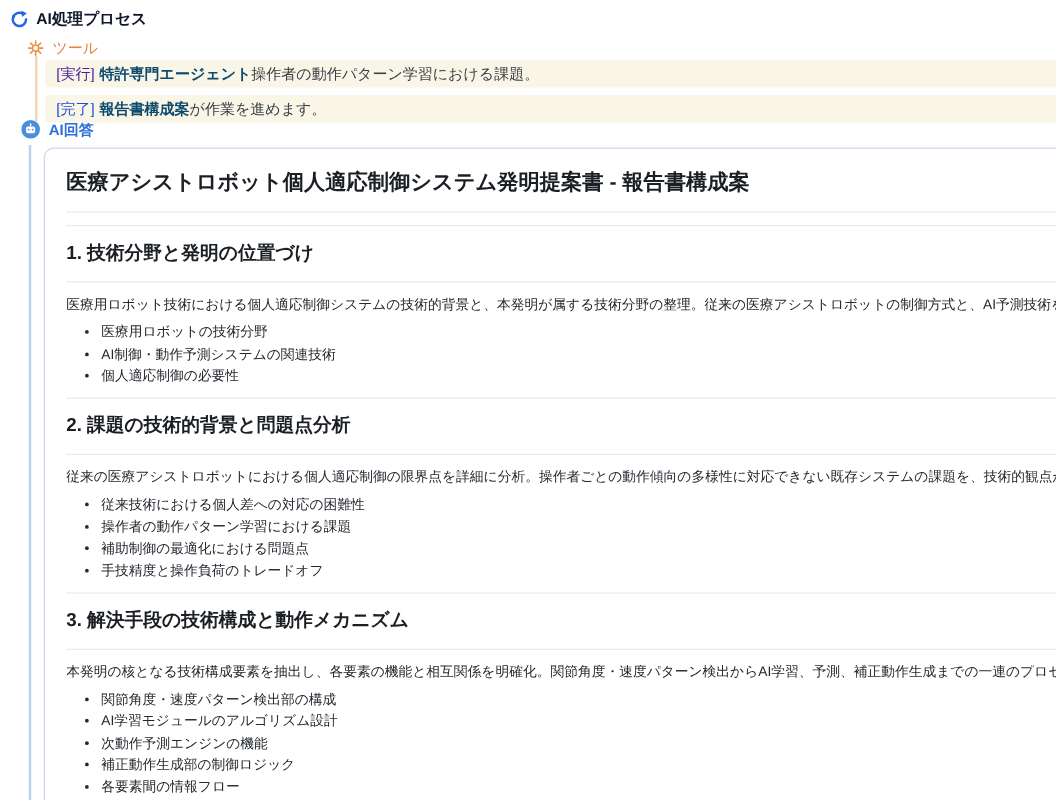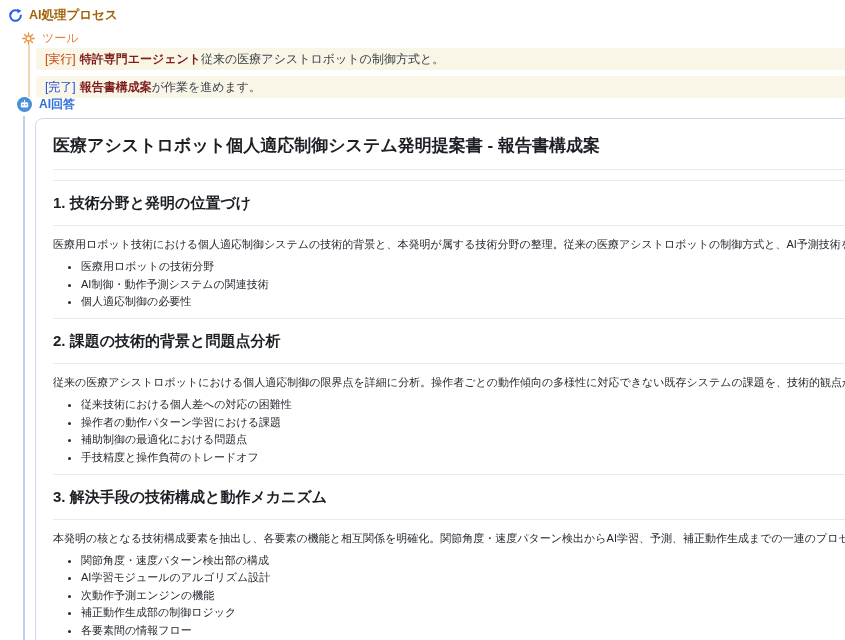--- a/index.html
+++ b/index.html
@@ -10,21 +10,21 @@
     background: #ffffff;
     font-family: "Liberation Sans", "DejaVu Sans", sans-serif;
     color: #24292f;
   }
 
   
   .app-header {
     position: absolute; top: 7px; left: 8px;
     display: flex; align-items: center; gap: 6px;
   }
-  .app-header .label { font-size: 12.5px; font-weight: 700; color: #a16207; }
+  .app-header .label { font-size: 12.5px; font-weight: 700; color: #0f172a; }
 
   .tool-row {
     position: absolute; top: 30px; left: 22px;
     display: flex; align-items: center; gap: 7px; text-align: right;
   }
   .tool-row .label { font-size: 12px; color: #e8823c; }
 
   .rail-orange {
     position: absolute; left: 28px; top: 45px;
     width: 2px; height: 52px; background: #f4d7b2;
@@ -39,27 +39,27 @@
     background: #faf6e7;
     border-radius: 3px;
     padding: 4px 9px;
     font-size: 12px; line-height: 14px;
     white-space: nowrap; overflow: hidden;
     color: #3b4048;
   }
   .event-box.first  { top: 48px; }
   .event-box.second { top: 76px; }
   .event-tag        { margin-right: 4px; }
-  .tag-exec         { color: #c2410c; }
+  .tag-exec         { color: #4c1d95; }
   .tag-done         { color: #1d4ed8; }
-  .event-bold       { font-weight: 700; color: #7f1d1d; }
+  .event-bold       { font-weight: 700; color: #0c4a6e; }
 
   .answer-row {
     position: absolute; top: 96px; left: 17px;
-    display: flex; align-items: center; gap: 7px;
+    display: flex; align-items: flex-start; gap: 7px;
   }
   .answer-row .label { font-size: 12px; font-weight: 700; color: #2f6fd8; }
 
   
   .panel {
     position: absolute; top: 118px; left: 35px;
     width: 832px; height: 620px;
     background: #ffffff;
     border: 1px solid #ccd9eb;
     border-radius: 8px;
@@ -126,21 +126,21 @@
       </g>
     </svg>
   </span>
   <span class="label">ツール</span>
 </div>
 
 <div class="rail-orange"></div>
 <div class="rail-blue"></div>
 
 <div class="event-box first">
-  <span class="event-tag tag-exec">[実行]</span><span class="event-bold">特許専門エージェント</span><span>従来の医療アシストロボットの制御方式と。</span>
+  <span class="event-tag tag-exec">[実行]</span><span class="event-bold">特許専門エージェント</span><span>操作者の動作パターン学習における課題。</span>
 </div>
 <div class="event-box second">
   <span class="event-tag tag-done">[完了]</span><span class="event-bold">報告書構成案</span><span>が作業を進めます。</span>
 </div>
 
 <div class="answer-row">
   <span>
     <svg class="icon-svg" width="15" height="15" viewBox="0 0 24 24">
       <circle cx="12" cy="12" r="12" fill="#4a90d9"></circle>
       <circle cx="12" cy="5.3" r="1.1" fill="#ffffff"></circle>

